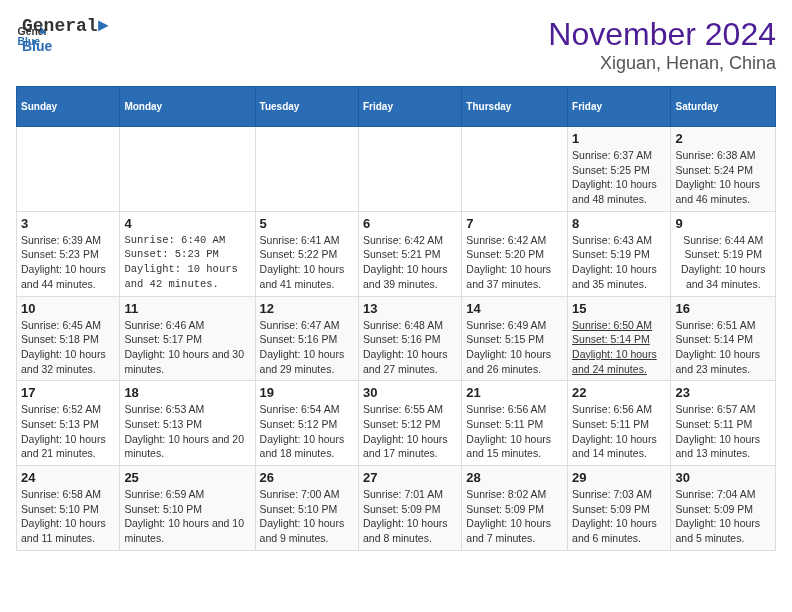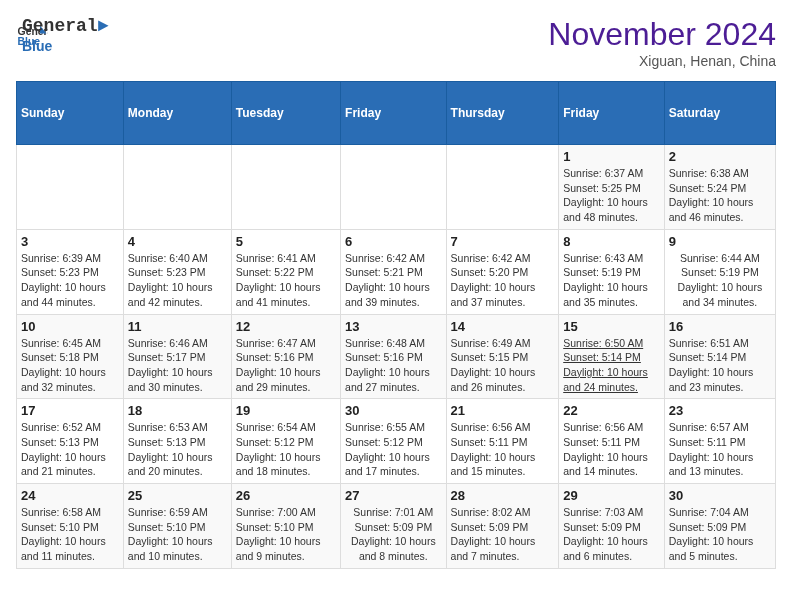--- a/index.html
+++ b/index.html
@@ -27,34 +27,34 @@
     }
     .title-block {
       text-align: right;
     }
     .month-title {
       font-size: 32px;
       font-weight: normal;
       color: #4c1d95;
     }
     .location {
-      font-size: 14px;
+      font-size: 18px;
       color: #555;
     }
     table {
       width: 100%;
       border-collapse: collapse;
       font-size: 11px;
     }
     thead tr th {
       background: #2a6db5;
       color: #fff;
-      padding: 24px 4px;
+      padding: 14px 4px;
       text-align: left;
-      font-size: 12px;
+      font-size: 10px;
       font-weight: bold;
       border: 1px solid #1a5da0;
     }
     tbody tr td {
       vertical-align: top;
       padding: 4px;
       border: 1px solid #ddd;
       min-height: 80px;
       height: 82px;
       background: #fff;
@@ -133,21 +133,21 @@
       </tr>
       <tr>
         <td>
           <div class="day-num">3</div>
           <div class="day-info" style="white-space: pre-line;">Sunrise: 6:39 AM
 Sunset: 5:23 PM
 Daylight: 10 hours and 44 minutes.</div>
         </td>
         <td>
           <div class="day-num">4</div>
-          <div class="day-info" style="white-space: pre-line;">Sunrise: 6:40 AM
+          <div class="day-info" style="white-space: pre-line; font-family: Liberation Mono, monospace;">Sunrise: 6:40 AM
 Sunset: 5:23 PM
 Daylight: 10 hours and 42 minutes.</div>
         </td>
         <td>
           <div class="day-num">5</div>
           <div class="day-info" style="white-space: pre-line;">Sunrise: 6:41 AM
 Sunset: 5:22 PM
 Daylight: 10 hours and 41 minutes.</div>
         </td>
         <td>
@@ -277,21 +277,21 @@
 Daylight: 10 hours and 10 minutes.</div>
         </td>
         <td>
           <div class="day-num">26</div>
           <div class="day-info" style="white-space: pre-line;">Sunrise: 7:00 AM
 Sunset: 5:10 PM
 Daylight: 10 hours and 9 minutes.</div>
         </td>
         <td>
           <div class="day-num">27</div>
-          <div class="day-info" style="white-space: pre-line; text-align: center;">Sunrise: 7:01 AM
+          <div class="day-info" style="white-space: pre-line;">Sunrise: 7:01 AM
 Sunset: 5:09 PM
 Daylight: 10 hours and 8 minutes.</div>
         </td>
         <td>
           <div class="day-num">28</div>
           <div class="day-info" style="white-space: pre-line;">Sunrise: 8:02 AM
 Sunset: 5:09 PM
 Daylight: 10 hours and 7 minutes.</div>
         </td>
         <td>

